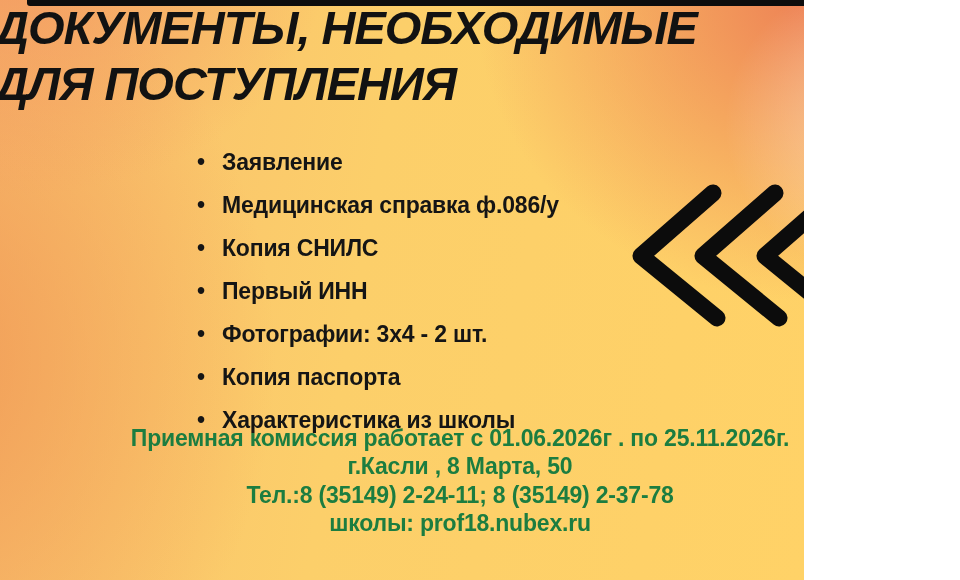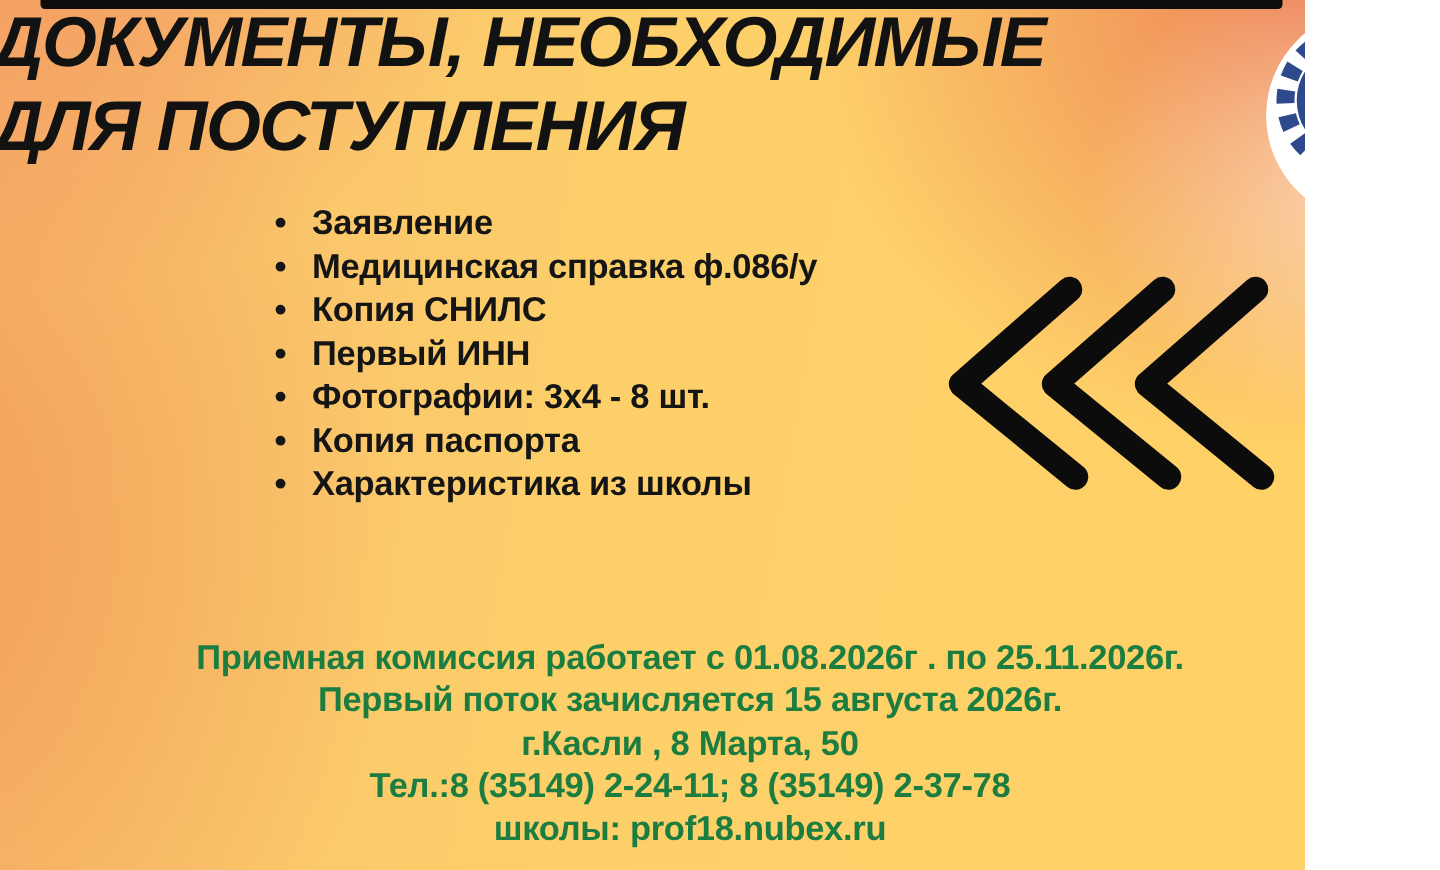--- a/index.html
+++ b/index.html
@@ -1,18 +1,18 @@
 <!DOCTYPE html>
 <html><head>
 <meta charset="utf-8">
 <style>
   html,body{margin:0;padding:0;}
   .poster{
     position:relative;
-    width:870px;height:580px;
+    width:804px;height:580px;
     overflow:hidden;
     font-family:"Liberation Sans",sans-serif;
     background:
       radial-gradient(180px 160px at 905px 125px, rgba(255,255,255,0.5), rgba(255,255,255,0) 100%),
       radial-gradient(470px 430px at 100% 0%,   rgba(236,124,84,0.92), rgba(236,124,84,0) 70%),
       radial-gradient(430px 320px at 2% -6%,    rgba(243,152,97,0.85), rgba(243,152,97,0) 72%),
       radial-gradient(540px 640px at -10% 62%,  rgba(240,150,83,0.85), rgba(240,150,83,0) 66%),
       linear-gradient(100deg,#f8bd6e 0%,#fccf6a 45%,#ffd267 100%);
   }
   
@@ -32,21 +32,21 @@
   .title .title-line{display:block;white-space:nowrap;}
   
   .badge{position:absolute;left:841px;top:3px;width:156px;height:150px;}
   
   .doc-list{
     position:absolute;left:208px;top:134px;width:405px;
     margin:0;padding:0;list-style:none;
     font-size:23px;line-height:29px;font-weight:bold;color:#151515;
     letter-spacing:-0.2px;
   }
-  .doc-list li{position:relative;margin:0;padding:0;}
+  .doc-list li{position:relative;margin:14px;padding:0;}
   .doc-list li::before{
     content:"\2022";
     position:absolute;left:-25px;top:0;
     font-size:23px;color:#151515;
   }
   
   .chevrons{position:absolute;left:625px;top:182px;width:240px;height:146px;}
   
   .footer{
     position:absolute;left:0;top:424px;width:920px;
@@ -105,32 +105,31 @@
       <text x="74" y="120" text-anchor="middle" fill="#2e4a8c" font-family="Liberation Sans, sans-serif" font-size="20" font-weight="bold">лет</text>
       <text x="72" y="141" text-anchor="middle" fill="#2e4a8c" font-family="Liberation Sans, sans-serif" font-size="22" font-weight="bold">СПО</text>
     </g>
   </svg>
 
   <ul class="doc-list">
     <li><span>Заявление</span></li>
     <li><span>Медицинская справка ф.086/у</span></li>
     <li><span>Копия СНИЛС</span></li>
     <li><span>Первый ИНН</span></li>
-    <li><span>Фотографии: 3х4 - 8 шт.</span></li>
+    <li><span>Фотографии: 3х4 - 2 шт.</span></li>
     <li><span>Копия паспорта</span></li>
     <li><span>Характеристика из школы</span></li>
   </ul>
 
   <svg class="chevrons" viewBox="0 0 240 146" xmlns="http://www.w3.org/2000/svg" fill="none" stroke="#0c0c0c" stroke-width="17" stroke-linecap="round" stroke-linejoin="round">
     <path d="M88,11 L16,74 L92,136"></path>
     <path d="M150,11 L78,74 L154,136"></path>
     <path d="M212,11 L140,74 L216,136"></path>
   </svg>
 
   <div class="footer">
-    <p>Приемная комиссия работает с 01.08.2026г . по 25.11.2026г.</p>
-    <p>Первый поток зачисляется 15 августа 2026г.</p>
+    <p>Приемная комиссия работает с 01.06.2026г . по 25.11.2026г.</p>
     <p>г.Касли , 8 Марта, 50</p>
     <p>Тел.:8 (35149) 2-24-11; 8 (35149) 2-37-78</p>
     <p>школы: prof18.nubex.ru</p>
   </div>
 
 </div>
 
 </body></html>

